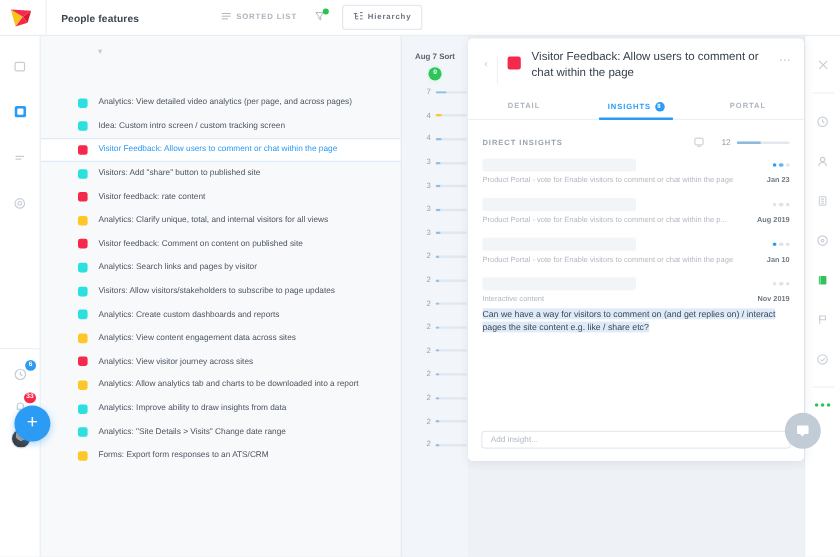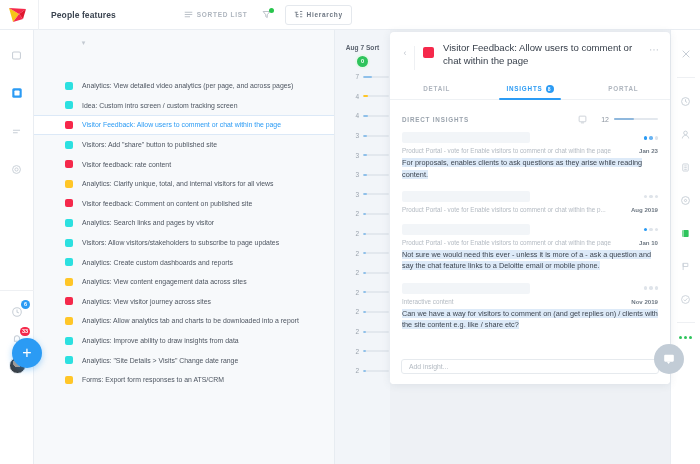--- a/index.html
+++ b/index.html
@@ -531,21 +531,20 @@
             <div class="ins-dots">
               <span class="on"></span>
               <span class="on2"></span>
               <span></span>
             </div>
           </div>
           <div class="ins-meta">
             <div class="ins-src">Product Portal - vote for Enable visitors to comment or chat within the page</div>
             <div class="ins-date">Jan 23</div>
           </div>
-          <div class="ins-body"><span>For proposals, enables clients to ask questions as they arise while reading content.</span></div>
         </div>
         <div class="ins">
           <div class="ins-bar">
             <div class="ins-ph"></div>
             <div class="ins-dots">
               <span></span>
               <span></span>
               <span></span>
             </div>
           </div>
@@ -560,36 +559,35 @@
             <div class="ins-dots">
               <span class="on"></span>
               <span></span>
               <span></span>
             </div>
           </div>
           <div class="ins-meta">
             <div class="ins-src">Product Portal - vote for Enable visitors to comment or chat within the page</div>
             <div class="ins-date">Jan 10</div>
           </div>
-          <div class="ins-body"><span>Not sure we would need this ever - unless it is more of a - ask a question and say the chat feature links to a Deloitte email or mobile phone.</span></div>
         </div>
         <div class="ins">
           <div class="ins-bar">
             <div class="ins-ph"></div>
             <div class="ins-dots">
               <span></span>
               <span></span>
               <span></span>
             </div>
           </div>
           <div class="ins-meta">
             <div class="ins-src">Interactive content</div>
             <div class="ins-date">Nov 2019</div>
           </div>
-          <div class="ins-body"><span>Can we have a way for visitors to comment on (and get replies on) / clients with the site content e.g. like / share etc?</span></div>
+          <div class="ins-body"><span>Can we have a way for visitors to comment on (and get replies on) / interact pages the site content e.g. like / share etc?</span></div>
         </div>
       </div>
 
     <div class="addwrap">
       <div class="addbox">Add insight...</div>
     </div>
   </div>
 
   <div class="rrail">
     <div class="rr-item">

